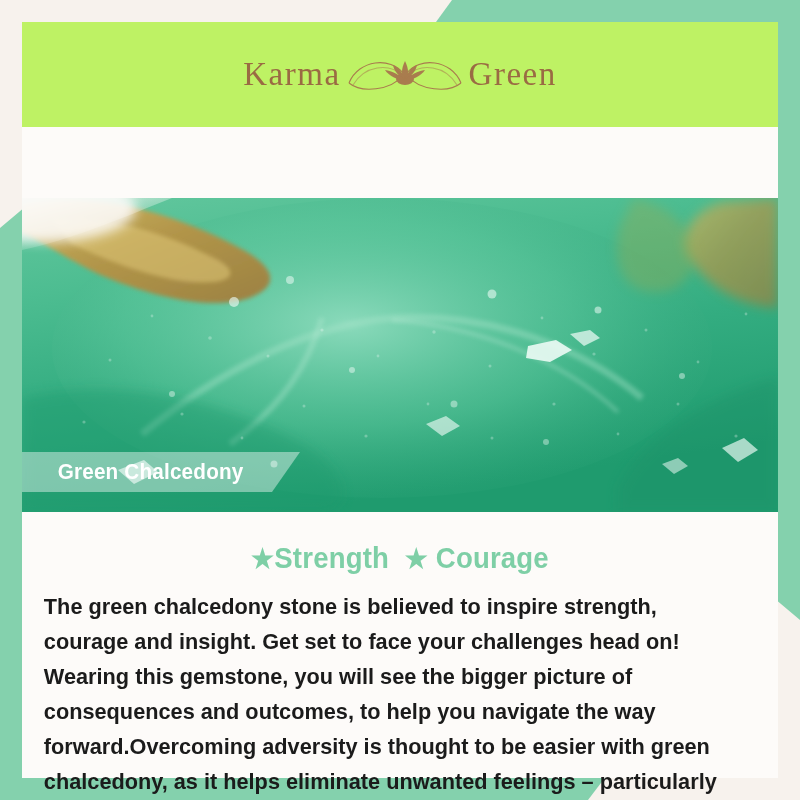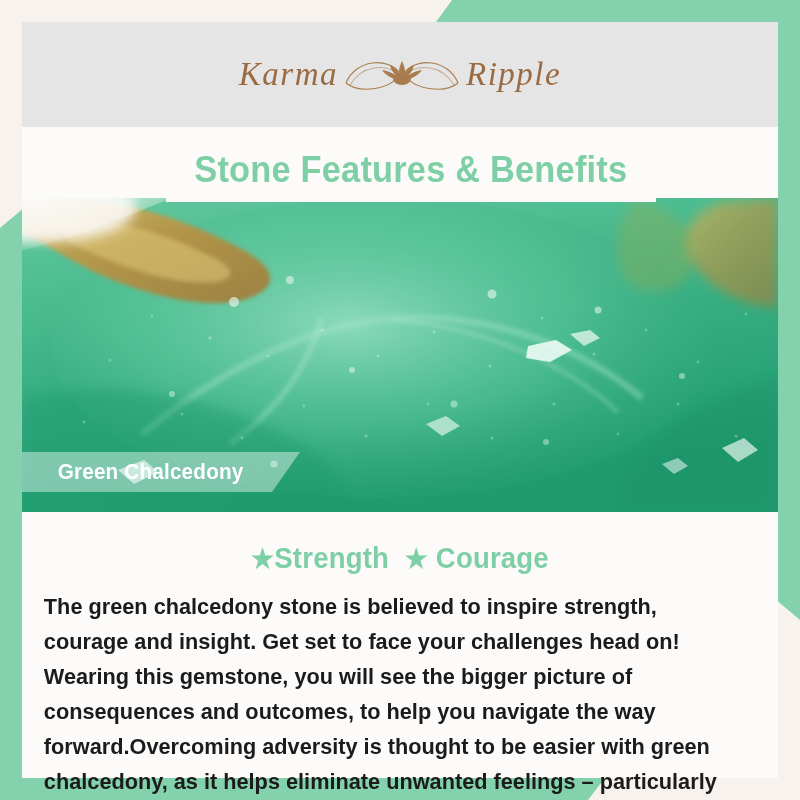--- a/index.html
+++ b/index.html
@@ -75,26 +75,25 @@
     z-index: 2;
   }
 
   
   #brand {
     position: absolute;
     left: 0;
     top: 0;
     width: 100%;
     height: 105px;
-    background: #e5e5e5;
+    background: #bef264;
     display: flex;
     align-items: center;
     justify-content: center;
     z-index: 3;
-    font-style: italic;
   }
   #brand-lockup {
     display: flex;
     align-items: center;
     gap: 4px;
     color: #9a6b43;
   }
   .brand-word {
     font-family: "Liberation Serif", serif;
     font-size: 33px;
@@ -234,21 +233,21 @@
             <g fill="#a97c4e">
               <ellipse cx="60" cy="30" rx="9" ry="6"></ellipse>
               <path d="M60 12 C 56 20, 56 26, 60 30 C 64 26, 64 20, 60 12 Z"></path>
               <path d="M60 30 C 54 28, 49 22, 48 16 C 53 18, 58 24, 60 30 Z"></path>
               <path d="M60 30 C 66 28, 71 22, 72 16 C 67 18, 62 24, 60 30 Z"></path>
               <path d="M60 31 C 52 31, 44 27, 40 21 C 47 22, 55 26, 60 31 Z"></path>
               <path d="M60 31 C 68 31, 76 27, 80 21 C 73 22, 65 26, 60 31 Z"></path>
             </g>
           </svg>
         </span>
-        <span class="brand-word">Ripple</span>
+        <span class="brand-word">Green</span>
       </div>
     </div>
 
     <div id="photo">
       <svg viewBox="0 0 756 314" preserveAspectRatio="xMidYMid slice" aria-hidden="true">
         <defs>
           <linearGradient id="gStone" x1="0" y1="0" x2="0.35" y2="1">
             <stop offset="0%" stop-color="#63c79e"></stop>
             <stop offset="28%" stop-color="#4dbd91"></stop>
             <stop offset="60%" stop-color="#34ad81"></stop>
@@ -344,23 +343,20 @@
           <circle cx="62" cy="224" r="1.6"></circle>
             <circle cx="724" cy="116" r="1.4"></circle>
         </g>
       </svg>
     </div>
 
     <div id="caption-band">
       <span id="caption-text">Green Chalcedony</span>
     </div>
 
-    <div id="title-banner">
-      <span id="title-text">Stone Features &amp; Benefits</span>
-    </div>
 
     <div id="body-area">
       <div id="keywords">
         <span class="star">★</span><span class="kw">Strength</span>&nbsp;&nbsp;<span class="star">★</span>&nbsp;<span class="kw">Courage</span>
       </div>
       <p id="paragraph">The green chalcedony stone is believed to inspire strength, courage and insight. Get set to face your challenges head on! Wearing this gemstone, you will see the bigger picture of consequences and outcomes, to help you navigate the way forward.Overcoming adversity is thought to be easier with green chalcedony, as it helps eliminate unwanted feelings – particularly sadness and self-doubt. With enhanced self-confidence, life will feel more balanced.</p>
     </div>
 
   </div>
 </div>

